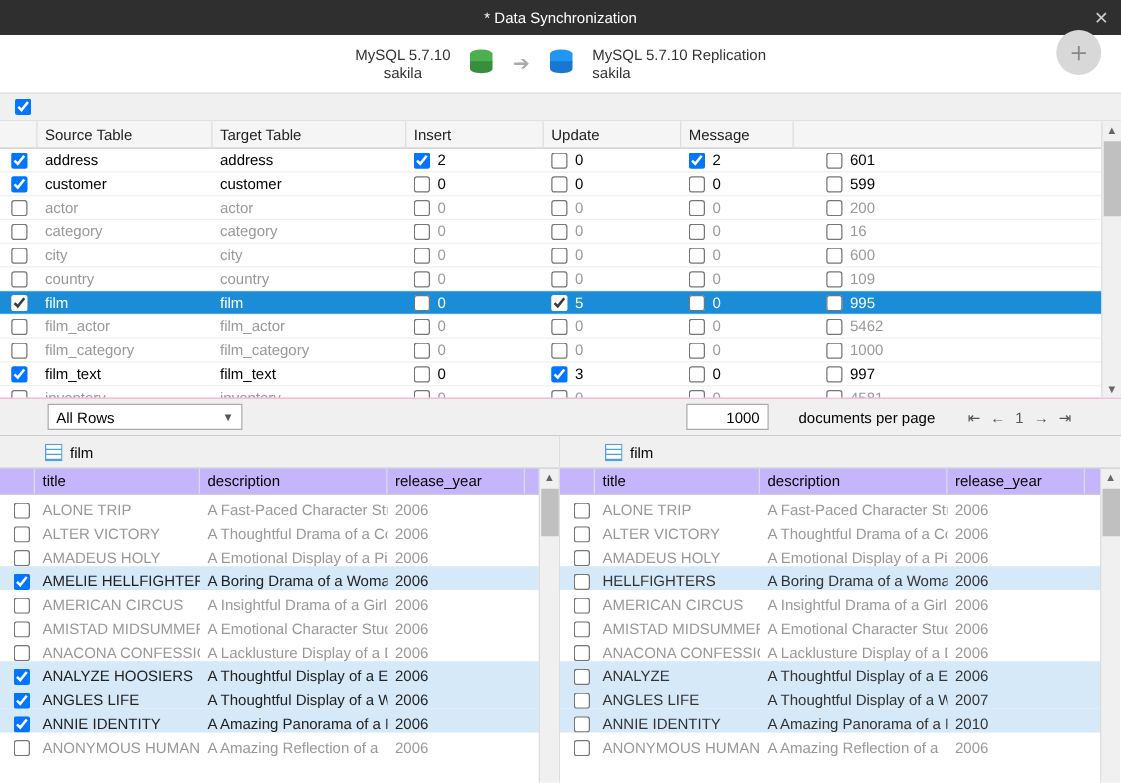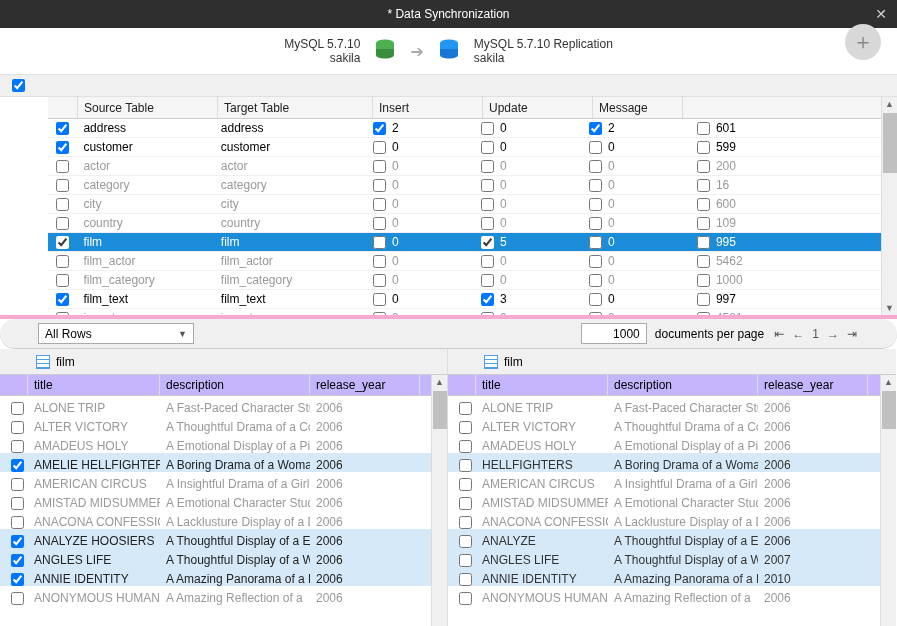--- a/index.html
+++ b/index.html
@@ -3,21 +3,21 @@
 <meta charset="utf-8">
 <style>
 * { box-sizing: border-box; margin: 0; padding: 0; }
 body { font-family: "Segoe UI", Arial, sans-serif; font-size: 12px; background: #fff; width: 897px; height: 626px; overflow: hidden; position: relative; }
 
 .titlebar { background: #2f2f2f; color: #fff; height: 28px; display: flex; align-items: center; justify-content: center; position: relative; }
 .titlebar .close { position: absolute; right: 10px; top: 6px; color: #ccc; cursor: pointer; font-size: 14px; }
 .circ-btn { position: absolute; right: 16px; top: 24px; width: 36px; height: 36px; border-radius: 50%; background: #d8d8d8; display: flex; align-items: center; justify-content: center; color: #888; font-size: 22px; cursor: pointer; z-index: 5; }
 
 .db-bar { background: #fff; height: 46px; display: flex; align-items: center; justify-content: center; gap: 14px; font-size: 12px; }
-.db-info { text-align: right; color: #333; line-height: 14px; }
+.db-info { text-align: center; color: #333; line-height: 14px; }
 .db-info.l2 { text-align: left; }
 .db-icon { width: 22px; height: 24px; }
 .db-icon svg { width: 22px; height: 24px; }
 .arrow-mid { color: #aaa; font-size: 16px; }
 
 .opt-bar { background: #f0f0f0; padding: 4px 12px; display: flex; align-items: center; gap: 6px; border-top: 1px solid #e0e0e0; border-bottom: 1px solid #e0e0e0; }
 
 .hdr-row, .trow { display: flex; align-items: center; height: 19px; }
 .hdr-row { background: #f5f5f5; border-bottom: 1px solid #ccc; height: 22px; font-size: 12px; color: #222; }
 .hdr-row .cell { border-right: 1px solid #ddd; padding-left: 6px; display: flex; align-items: center; height: 100%; }
@@ -31,26 +31,26 @@
 .c-ins { width: 110px; }
 .c-upd { width: 110px; }
 .c-del { width: 110px; }
 .c-same { width: 120px; }
 .c-msg { width: 90px; }
 .cell.withcb { display: flex; gap: 6px; }
 
 input[type=checkbox] { width: 13px; height: 13px; cursor: pointer; }
 input[type=checkbox].ghost { accent-color: #ccc; }
 
-.top-table-wrap { position: relative; height: 222px; overflow: hidden; border-bottom: 4px solid #f9a8d4; padding-left: 48px; }
+.top-table-wrap { position: relative; height: 222px; overflow: hidden; border-bottom: 1px solid #f9a8d4; }
 .vscroll { position: absolute; right: 0; top: 0; width: 16px; height: 100%; background: #f0f0f0; border-left: 1px solid #ddd; }
 .vscroll .thumb { background: #c0c0c0; width: 14px; margin-left: 1px; }
 .vscroll .arrw { height: 14px; display: flex; align-items: center; justify-content: center; color: #666; cursor: pointer; font-size: 9px; }
 
-.mid-bar { background: #f0f0f0; height: 30px; display: flex; align-items: center; padding: 0 38px 0 38px; gap: 8px; border-bottom: 1px solid #ccc; border-radius: 15px; }
+.mid-bar { background: #f0f0f0; height: 30px; display: flex; align-items: center; padding: 0 38px 0 38px; gap: 24px; border-bottom: 1px solid #ccc; }
 .combo { display: flex; align-items: center; border: 1px solid #aaa; background: #fff; height: 21px; width: 156px; padding: 0 6px; justify-content: space-between; cursor: pointer; }
 .combo .tri { font-size: 9px; color: #555; }
 .mid-bar .spacer { flex: 1; }
 .mid-bar input.num { width: 66px; height: 21px; border: 1px solid #aaa; text-align: right; padding-right: 6px; font-size: 12px; }
 .mid-bar .nav { display: flex; gap: 4px; align-items: center; color: #555; }
 .mid-bar .nav span { cursor: pointer; padding: 0 2px; }
 
 .dual { display: flex; height: 288px; }
 .pane { width: 448px; position: relative; border-right: 1px solid #ddd; }
 .pane:last-child { border-right: none; }

